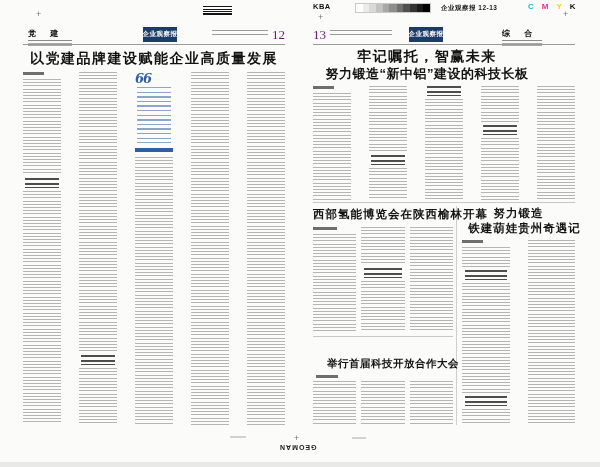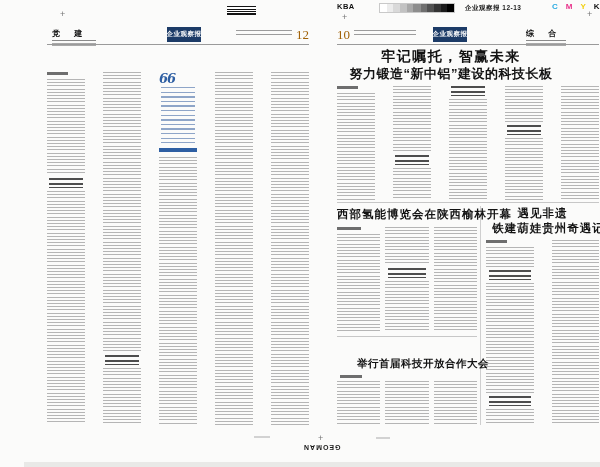--- a/index.html
+++ b/index.html
@@ -1,39 +1,39 @@
 <!DOCTYPE html>
 <html><head>
 <meta charset="utf-8">
 <style>
   html,body{margin:0;padding:0;}
   body{width:600px;height:467px;position:relative;background:#fbfbfa;overflow:hidden;
        font-family:"Liberation Sans", sans-serif;color:#222;}
-  .abs{position:absolute;margin-left:24px;}
+  .abs{position:absolute;}
   
   .reg-mark{font-size:9px;color:#777;line-height:1;}
   .stripes{width:29px;height:9px;background:repeating-linear-gradient(to bottom,#141414 0 1.4px,#ffffff 1.4px 2.5px);}
   .press{font-size:7.5px;font-weight:bold;letter-spacing:.5px;color:#111;}
   .graybar{width:74px;height:8px;border:1px solid #c9c9c9;
     background:linear-gradient(to right,#ffffff 0 9%,#ececec 9% 18%,#d9d9d9 18% 27%,#c2c2c2 27% 36%,#a8a8a8 36% 45%,#8d8d8d 45% 55%,#6f6f6f 55% 64%,#515151 64% 73%,#343434 73% 82%,#1b1b1b 82% 91%,#000 91% 100%);}
   .edition{font-size:6.5px;font-weight:bold;color:#1a1a1a;letter-spacing:.5px;}
   .cmyk{display:flex;gap:8px;font-size:8px;font-weight:bold;}
   .ink-c{color:#29abe2}.ink-m{color:#e8308a}.ink-y{color:#f2d113}.ink-k{color:#111}
   .plate{font-size:7px;font-weight:bold;color:#1a1a1a;letter-spacing:1px;transform:rotate(180deg);}
   .bottom-strip{left:0;top:462px;width:600px;height:5px;background:#e9e9e7;}
   
   .page{position:absolute;top:27px;width:262px;height:400px;}
   .page-left{left:23px;} .page-right{left:313px;}
   .nameplate{font-size:8px;font-weight:bold;letter-spacing:6px;color:#111;white-space:nowrap;}
   .nameplate-rule{height:1px;background:#8a8a8a;margin-top:1px;}
   .tiny-greek{height:4px;background:repeating-linear-gradient(to bottom,#a9a9a9 0 1px,transparent 1px 2.3px);margin-top:2px;}
   .masthead-box{width:34px;height:15px;background:#1c3b67;color:#fff;font-size:6.5px;font-weight:bold;
     display:flex;align-items:center;justify-content:center;letter-spacing:.5px;white-space:nowrap;}
   .meta-greek{height:8px;background:repeating-linear-gradient(to bottom,#9c9c9c 0 1.2px,transparent 1.2px 4.2px);}
-  .pageno{font-size:13px;font-family:"Liberation Serif", serif;color:#a16207;line-height:1;}
+  .pageno{font-size:13px;font-family:"Liberation Serif", serif;color:#701a75;line-height:1;}
   .header-rule{height:1px;background:#9a9a9a;}
   .headline-1{font-size:14px;font-weight:bold;letter-spacing:1.5px;color:#131313;text-align:center;white-space:nowrap;}
   .headline-2{font-size:13px;font-weight:bold;letter-spacing:.5px;color:#131313;text-align:center;white-space:nowrap;}
   .headline-3{font-size:11.5px;font-weight:bold;letter-spacing:1px;color:#131313;text-align:center;white-space:nowrap;}
   .headline-4{font-size:10.5px;font-weight:bold;letter-spacing:.5px;color:#131313;text-align:center;white-space:nowrap;}
   
   .cols{display:flex;gap:18px;}
   .col{flex:1;display:flex;flex-direction:column;min-width:0;}
   .gk{background:repeating-linear-gradient(to bottom,#b5b5b5 0 1px,transparent 1px 3.2px);}
   .fill{flex:1;}
@@ -72,20 +72,21 @@
     <div class="nameplate-rule"></div>
     <div class="tiny-greek"></div>
   </div>
   <div class="abs masthead-box" style="left:120px;top:0;">
     <span>企业观察报</span>
   </div>
   <div class="abs meta-greek" style="left:189px;top:3px;width:56px;"></div>
   <div class="abs pageno" style="left:249px;top:1px;">12</div>
   <div class="abs header-rule" style="left:0;top:17px;width:262px;"></div>
 
+  <div class="abs headline-1" style="left:0;top:23px;width:262px;">以党建品牌建设赋能企业高质量发展</div>
 
   <div class="abs cols" style="left:0;top:45px;width:262px;height:353px;">
     <div class="col">
       <div class="byline"></div>
       <div class="gk" style="height:96px;"></div>
       <div class="sub"></div>
       <div class="gk fill"></div>
     </div>
     <div class="col">
       <div class="gk" style="height:280px;"></div>
@@ -102,21 +103,21 @@
       <div class="gk fill"></div>
     </div>
     <div class="col">
       <div class="gk fill"></div>
     </div>
   </div>
 </div>
 
 <div class="page page-right">
 
-  <div class="abs pageno" style="left:0;top:1px;">10</div>
+  <div class="abs pageno" style="left:0;top:1px;">13</div>
   <div class="abs meta-greek" style="left:17px;top:3px;width:62px;"></div>
   <div class="abs masthead-box" style="left:96px;top:0;">
     <span>企业观察报</span>
   </div>
   <div class="abs" style="left:189px;top:1px;width:40px;">
     <div class="nameplate">综 合</div>
     <div class="nameplate-rule"></div>
     <div class="tiny-greek"></div>
   </div>
   <div class="abs header-rule" style="left:0;top:17px;width:262px;"></div>
@@ -162,35 +163,35 @@
       <div class="sub"></div>
       <div class="gk fill"></div>
     </div>
     <div class="col">
       <div class="gk fill"></div>
     </div>
   </div>
 
   <div class="abs lt-rule" style="left:0;top:309px;width:140px;"></div>
 
-  <div class="abs headline-4" style="left:16px;top:330px;width:140px;">举行首届科技开放合作大会</div>
+  <div class="abs headline-4" style="left:10px;top:330px;width:140px;">举行首届科技开放合作大会</div>
   <div class="abs byline" style="left:3px;top:348px;width:22px;"></div>
   <div class="abs cols" style="left:0;top:354px;width:140px;height:44px;gap:5px;">
     <div class="col">
         <div class="gk fill"></div>
       </div>
     <div class="col">
         <div class="gk fill"></div>
       </div>
     <div class="col">
         <div class="gk fill"></div>
       </div>
   </div>
 
-  <div class="abs headline-3" style="left:149px;top:179px;width:113px;">遇见非遗</div>
+  <div class="abs headline-3" style="left:149px;top:179px;width:113px;">努力锻造</div>
   <div class="abs headline-3" style="left:155px;top:194px;width:113px;">铁建葫娃贵州奇遇记</div>
   <div class="abs cols" style="left:149px;top:213px;width:113px;height:185px;">
     <div class="col">
       <div class="byline" style="width:45%;"></div>
       <div class="gk" style="height:20px;"></div>
       <div class="sub"></div>
       <div class="gk" style="height:110px;"></div>
       <div class="sub"></div>
       <div class="gk fill"></div>
     </div>

